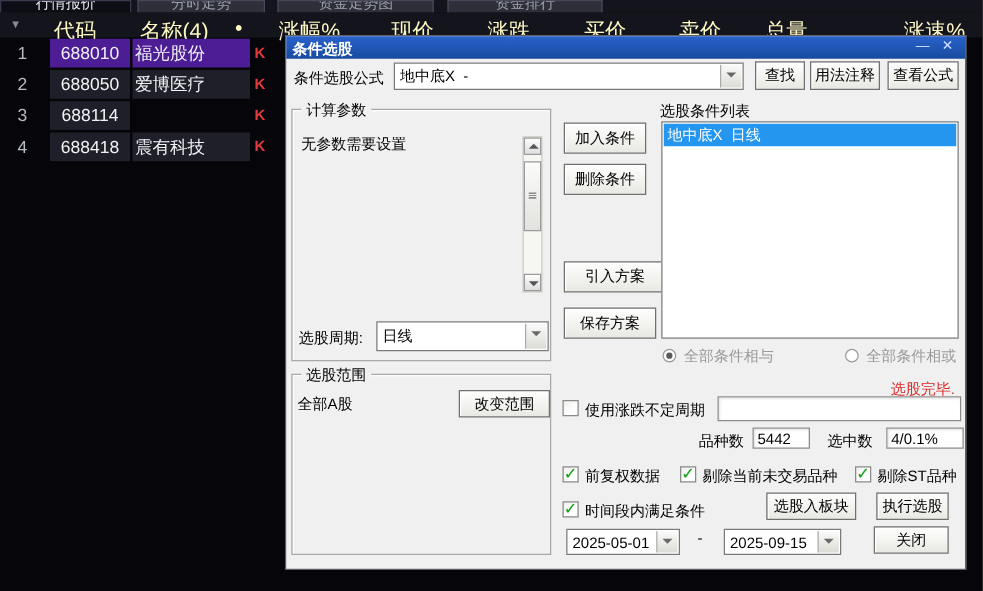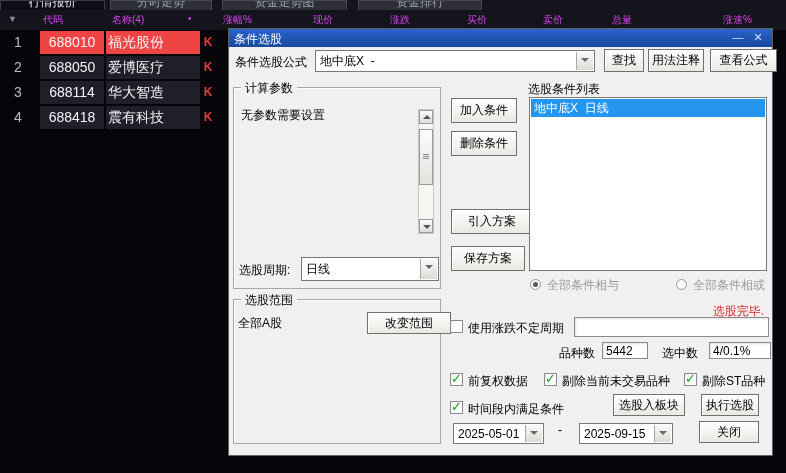--- a/index.html
+++ b/index.html
@@ -8,38 +8,38 @@
 
   
   .tabstrip{position:absolute;left:0;top:0;width:786px;height:10px;background:#14141c;overflow:hidden;}
   .tab{position:absolute;top:0;height:10px;overflow:hidden;background:#2f2f3a;border:1px solid #47475a;border-bottom:none;}
   .tab span{position:relative;top:-7px;display:block;text-align:center;font-size:12px;color:#9aa0aa;white-space:nowrap;}
   .tab.active{background:#0d0d15;border-color:#3a3a4c;}
   .tab.active span{color:#e8e8ee;}
 
   
   .thead{position:absolute;left:0;top:10px;width:786px;height:20px;background:#14141c;}
-  .th{position:absolute;top:3px;font-size:10px;color:#d946ef;white-space:nowrap;}
+  .th{position:absolute;top:3px;font-size:17px;color:#fef9c3;white-space:nowrap;}
   .sorticon{position:absolute;left:8px;top:4px;font-size:9px;color:#8a8a96;}
   .trow{position:absolute;left:0;width:228px;height:23px;}
   .trow .num{position:absolute;left:0;top:0;width:36px;height:23px;line-height:23px;text-align:center;
              font-size:14px;color:#b8bcc4;}
   .trow .cell{position:absolute;top:0;height:23px;line-height:23px;background:#1f1f2a;color:#f2f2f5;font-size:14px;}
-  .trow.sel .cell{background:#ef4444;}
+  .trow.sel .cell{background:#4c1d95;}
   .trow .code{left:40px;width:64px;text-align:center;}
   .trow .name{left:106px;width:92px;padding-left:2px;}
   .trow .flag{position:absolute;left:199px;top:0;width:18px;height:23px;line-height:23px;text-align:center;
               color:#e23b3b;font-size:12px;font-weight:bold;background:transparent;}
 
   
   .dialog{position:absolute;left:228px;top:28px;width:545px;height:428px;background:#f0f0f0;
           border:1px solid #5f5f66;box-sizing:border-box;font-size:12px;color:#000;}
   .titlebar{position:absolute;left:0;top:0;width:100%;height:18px;
             background:linear-gradient(180deg,#2a62cc,#174a9e);}
-  .titlebar .ttl{position:absolute;left:5px;top:2px;color:#fff;font-weight:normal;font-size:12px;}
+  .titlebar .ttl{position:absolute;left:5px;top:2px;color:#fff;font-weight:bold;font-size:12px;}
   .winbtn{position:absolute;top:1px;width:16px;height:15px;color:#cfe0ff;font-size:11px;line-height:15px;
           text-align:center;cursor:default;}
   .winbtn.min{right:26px;}
   .winbtn.cls{right:6px;}
 
   .lbl{position:absolute;white-space:nowrap;}
   .btn{position:absolute;box-sizing:border-box;border:1px solid #707070;
        background:linear-gradient(180deg,#fefefe,#e9e9e3);box-shadow:inset 1px 1px 0 #fff;
        font-size:12px;color:#000;text-align:center;font-family:inherit;padding:0;}
   .combo{position:absolute;box-sizing:border-box;background:#fff;border:1px solid #7a7a7a;}
@@ -126,21 +126,20 @@
   </div>
   <div class="trow" style="top:56px;">
     <span class="num">2</span>
     <span class="cell code">688050</span>
     <span class="cell name">爱博医疗</span>
     <span class="flag">K</span>
   </div>
   <div class="trow" style="top:81px;">
     <span class="num">3</span>
     <span class="cell code">688114</span>
-    <span class="cell name">华大智造</span>
     <span class="flag">K</span>
   </div>
   <div class="trow" style="top:106px;">
     <span class="num">4</span>
     <span class="cell code">688418</span>
     <span class="cell name">震有科技</span>
     <span class="flag">K</span>
   </div>
 
   <div class="dialog">
@@ -153,21 +152,21 @@
 
     <span class="lbl" style="left:6px;top:25px;">条件选股公式</span>
     <div class="combo" style="left:86px;top:21px;width:280px;height:22px;">
       <span class="val">地中底X  -</span>
       <span class="dd">
           <i></i>
         </span>
     </div>
     <button class="btn" style="left:375px;top:20px;width:40px;height:23px;">查找</button>
     <button class="btn" style="left:419px;top:20px;width:56px;height:23px;">用法注释</button>
-    <button class="btn" style="left:481px;top:20px;width:67px;height:23px;">查看公式</button>
+    <button class="btn" style="left:481px;top:20px;width:57px;height:23px;">查看公式</button>
 
     <div class="group" style="left:4px;top:58px;width:208px;height:202px;">
       <span class="legend">计算参数</span>
     </div>
     <span class="lbl" style="left:12px;top:78px;">无参数需要设置</span>
     <div class="sbar" style="left:189px;top:80px;height:125px;">
       <span class="sbtn up">
           <i></i>
         </span>
       <span class="sthumb" style="top:19px;height:56px;"></span>
@@ -180,21 +179,21 @@
       <span class="val">日线</span>
       <span class="dd">
           <i></i>
         </span>
     </div>
 
     <div class="group" style="left:4px;top:270px;width:208px;height:145px;">
       <span class="legend">选股范围</span>
     </div>
     <span class="lbl" style="left:9px;top:286px;">全部A股</span>
-    <button class="btn" style="left:138px;top:283px;width:84px;height:22px;">改变范围</button>
+    <button class="btn" style="left:138px;top:283px;width:73px;height:22px;">改变范围</button>
 
     <button class="btn" style="left:222px;top:69px;width:66px;height:25px;">加入条件</button>
     <button class="btn" style="left:222px;top:102px;width:66px;height:25px;">删除条件</button>
     <button class="btn" style="left:222px;top:180px;width:82px;height:25px;">引入方案</button>
     <button class="btn" style="left:222px;top:217px;width:74px;height:25px;">保存方案</button>
 
     <span class="lbl" style="left:299px;top:52px;">选股条件列表</span>
     <div class="listbox" style="left:300px;top:68px;width:238px;height:174px;">
       <div class="listitem sel">地中底X  日线</div>
     </div>

